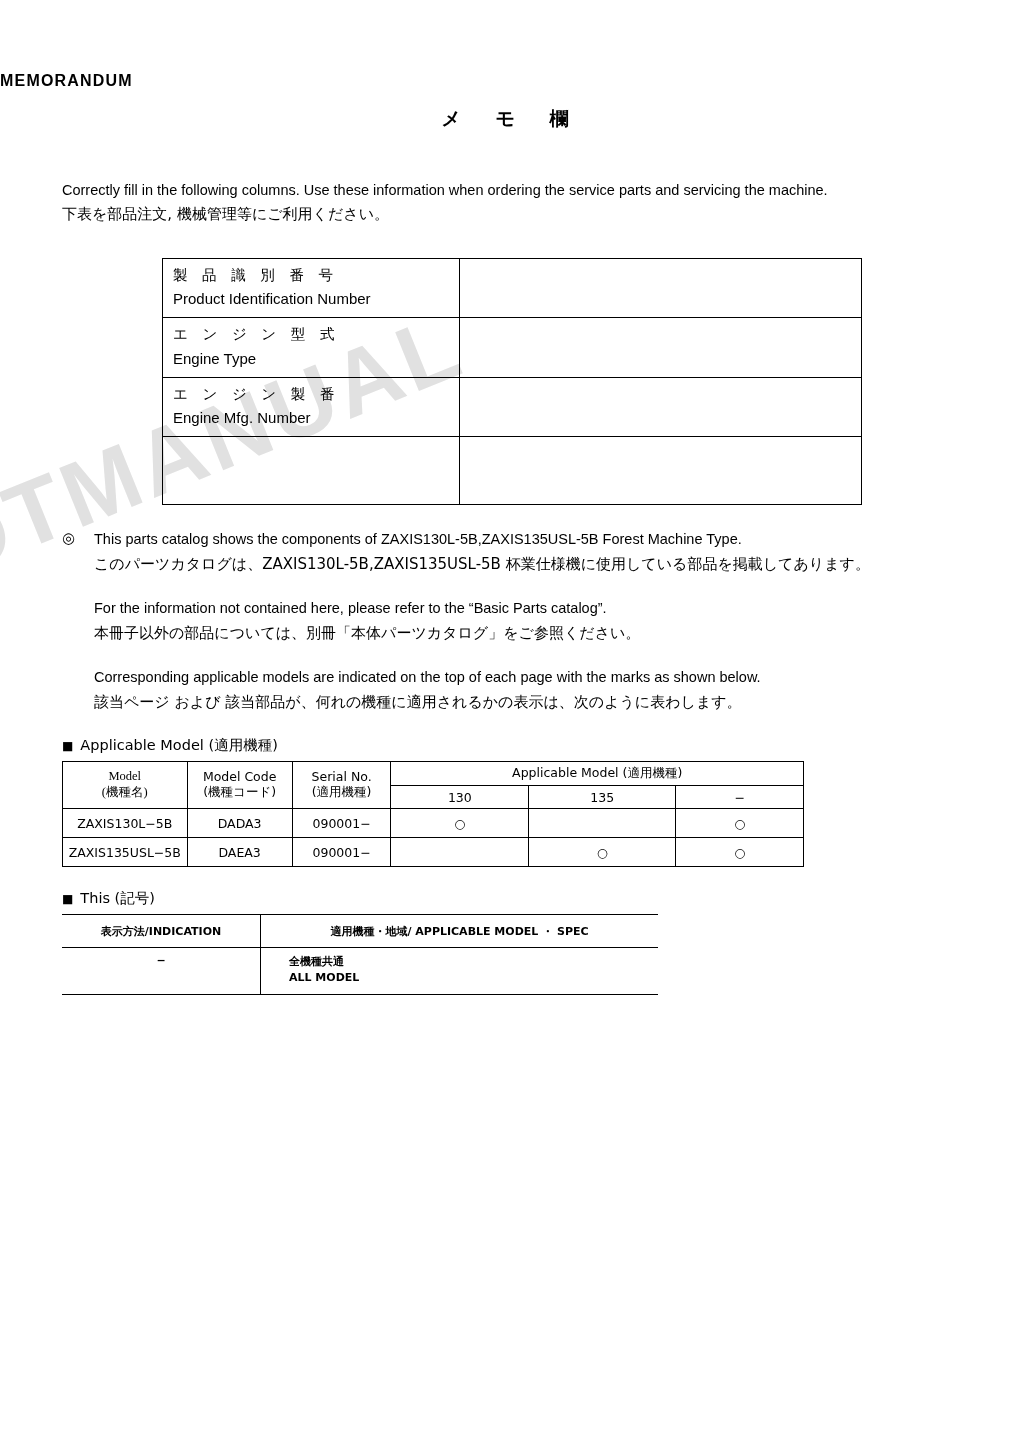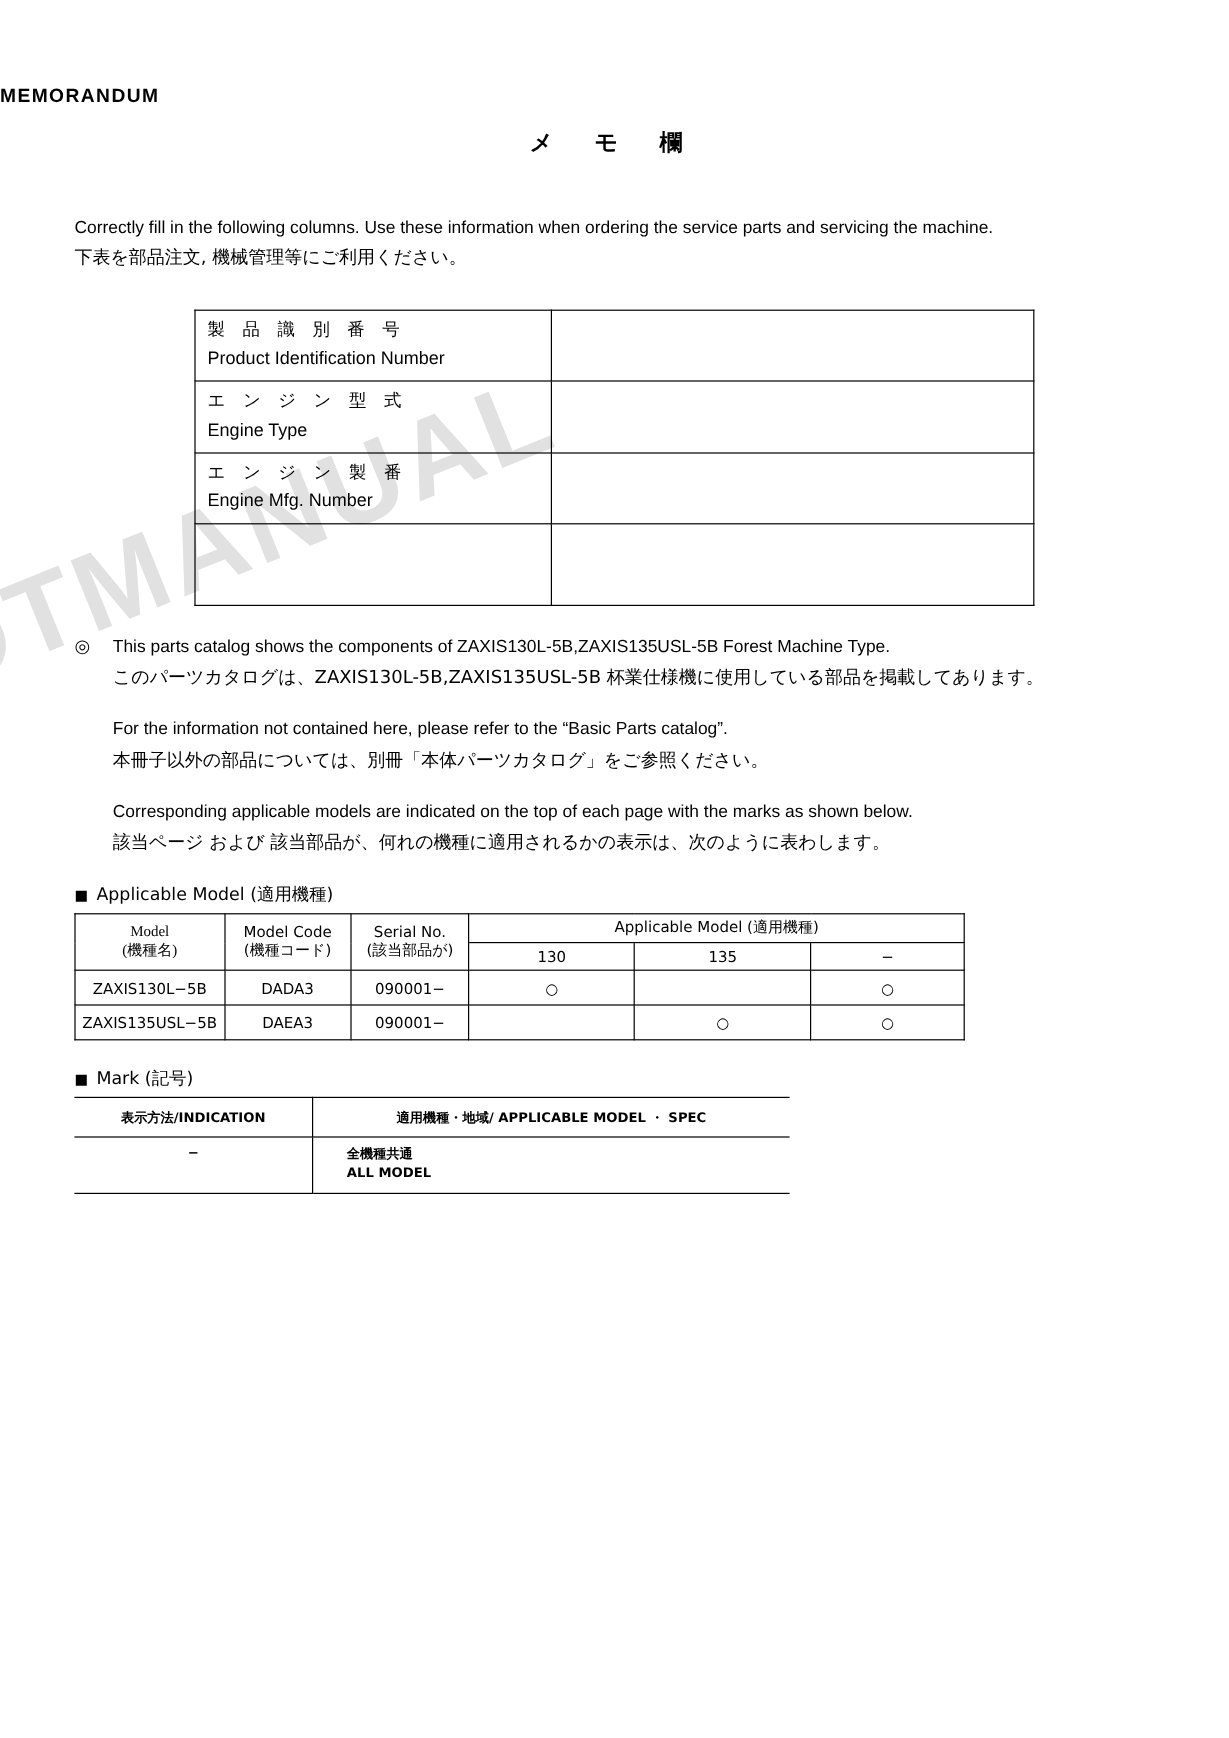--- a/index.html
+++ b/index.html
@@ -295,21 +295,21 @@
         <td class="c-model" rowspan="2">
           <div>Model</div>
           <div>(機種名)</div>
         </td>
         <td class="c-code" rowspan="2">
           <div>Model Code</div>
           <div>(機種コード)</div>
         </td>
         <td class="c-serial" rowspan="2">
           <div>Serial No.</div>
-          <div>(該当部品が)</div>
+          <div>(適用機種)</div>
         </td>
         <td colspan="3">Applicable Model (適用機種)</td>
       </tr>
       <tr class="h2">
         <td class="c-a">130</td>
         <td class="c-b">135</td>
         <td class="c-c">−</td>
       </tr>
       <tr class="row">
         <td>ZAXIS130L−5B</td>
@@ -324,21 +324,21 @@
         <td>DAEA3</td>
         <td>090001−</td>
         <td></td>
         <td>○</td>
         <td>○</td>
       </tr>
     </tbody>
       </table>
 
     <div class="sec-head" style="margin-top:22px;">
-      <span class="sq">■</span><span>Mark (記号)</span>
+      <span class="sq">■</span><span>This (記号)</span>
     </div>
 
     <table class="mark-table">
       <tbody>
           <tr class="hdr top-line">
         <td class="ind">表示方法/INDICATION</td>
         <td class="desc" style="text-align:center;">適用機種・地域/ APPLICABLE MODEL ・ SPEC</td>
       </tr>
       <tr class="body">
         <td class="ind">−</td>

